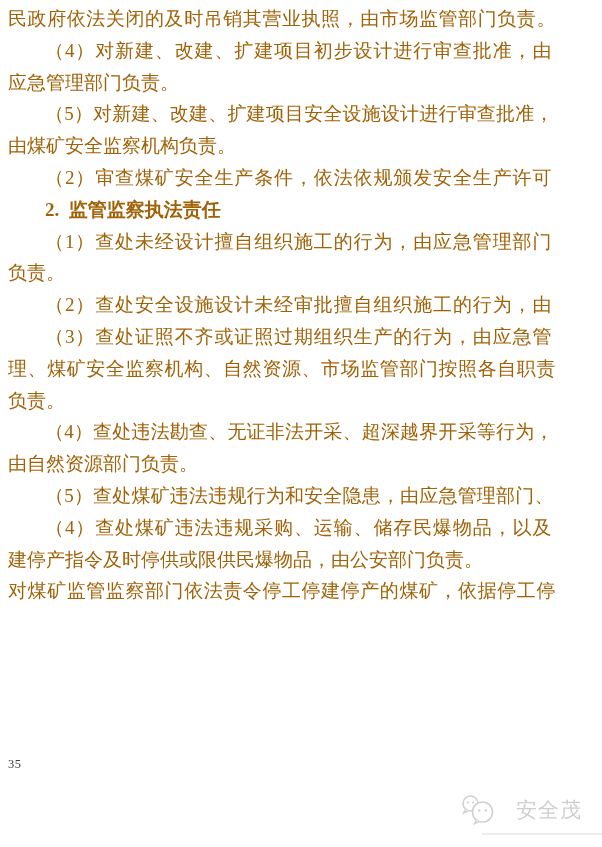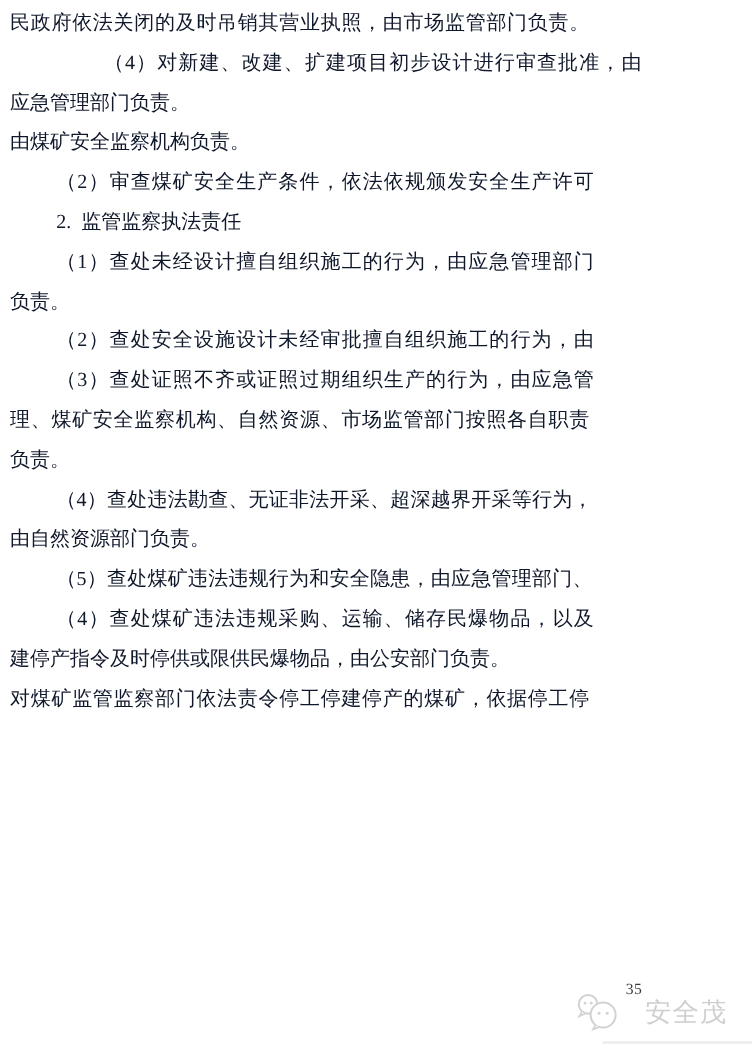--- a/index.html
+++ b/index.html
@@ -11,37 +11,36 @@
     overflow: hidden;
     font-family: "Liberation Serif", "DejaVu Serif", serif;
   }
   .text-block {
     position: absolute;
     left: 8px;
     top: 3px;
     width: 506px;
   }
   .line {
-    font-size: 16px;
+    font-size: 19px;
     line-height: 31.8px;
-    color: #0f172a;
+    color: #a16207;
     white-space: pre;
   }
   .line.indent { padding-left: 37px; }
-  .line.bold { font-weight: normal; }
+  .line.bold { font-weight: bold; }
   .page-number {
     position: absolute;
     left: 8px;
     top: 757px;
     width: 506px;
-    text-align: right;
+    text-align: left;
     font-size: 12.5px;
     color: #3a3a3a;
     letter-spacing: 0.5px;
-    margin-top: 27px;
   }
   .watermark {
     position: absolute;
     right: 20px;
     top: 794px;
     display: flex;
     align-items: center;
     gap: 20px;
   }
   .watermark-label {
@@ -61,20 +60,21 @@
 </style>
 </head>
 <body>
 
 <div class="page">
 
   <div class="text-block">
       <div class="line" style="letter-spacing: 0.57px;"><span>民政府依法关闭的及时吊销其营业执照，由市场监管部门负责。</span></div>
       <div class="line indent" style="letter-spacing: 0.88px; text-align: right;"><span>（4）对新建、改建、扩建项目初步设计进行审查批准，由</span></div>
       <div class="line"><span>应急管理部门负责。</span></div>
+      <div class="line indent" style="letter-spacing: 0.19px;"><span>（5）对新建、改建、扩建项目安全设施设计进行审查批准，</span></div>
       <div class="line"><span>由煤矿安全监察机构负责。</span></div>
       <div class="line indent" style="letter-spacing: 0.88px;"><span>（2）审查煤矿安全生产条件，依法依规颁发安全生产许可</span></div>
       <div class="line indent bold"><span>2.  监管监察执法责任</span></div>
       <div class="line indent" style="letter-spacing: 0.88px;"><span>（1）查处未经设计擅自组织施工的行为，由应急管理部门</span></div>
       <div class="line"><span>负责。</span></div>
       <div class="line indent" style="letter-spacing: 0.88px;"><span>（2）查处安全设施设计未经审批擅自组织施工的行为，由</span></div>
       <div class="line indent" style="letter-spacing: 0.88px;"><span>（3）查处证照不齐或证照过期组织生产的行为，由应急管</span></div>
       <div class="line" style="letter-spacing: 0.57px;"><span>理、煤矿安全监察机构、自然资源、市场监管部门按照各自职责</span></div>
       <div class="line"><span>负责。</span></div>
       <div class="line indent" style="letter-spacing: 0.19px;"><span>（4）查处违法勘查、无证非法开采、超深越界开采等行为，</span></div>

